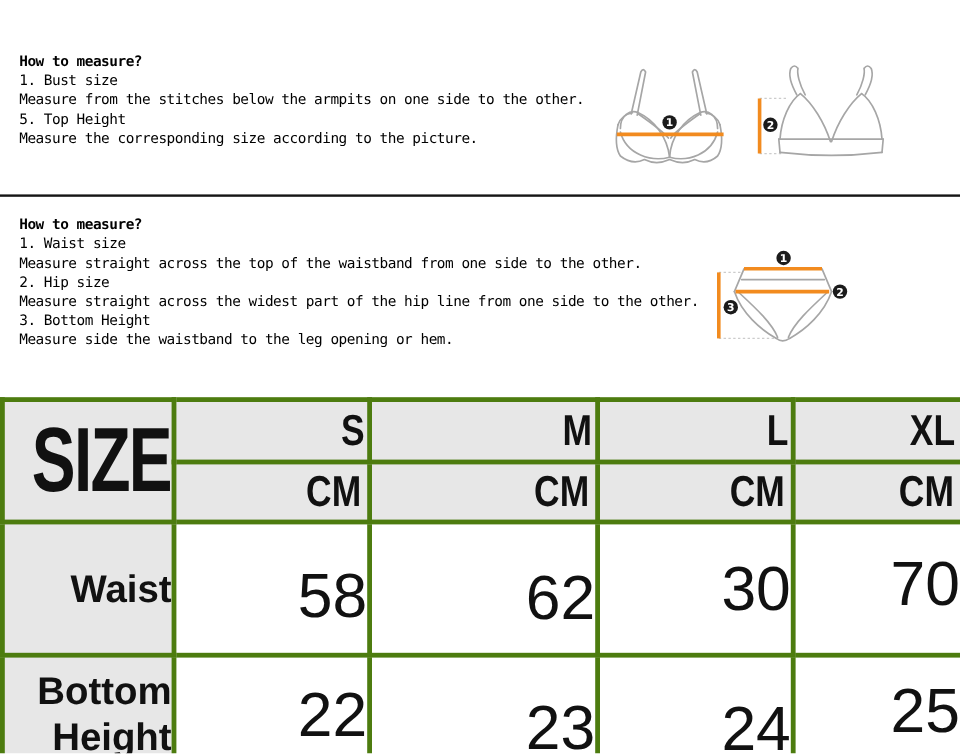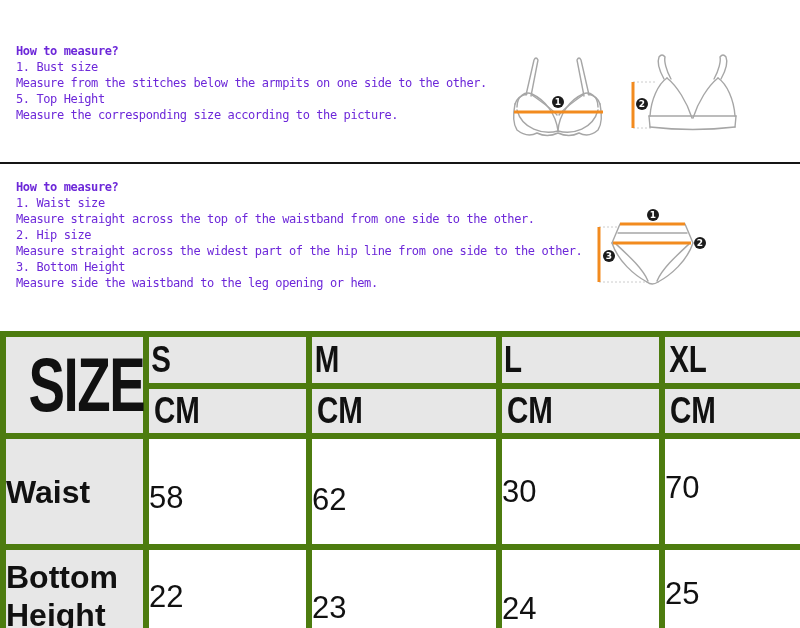--- a/index.html
+++ b/index.html
@@ -4,43 +4,43 @@
 <style>
   html,body{margin:0;padding:0;background:#fff;}
   .canvas{
     position:relative;width:800px;height:628px;background:#ffffff;
     overflow:hidden;font-family:"DejaVu Sans Mono",monospace;
   }
   
   .guide-text{position:absolute;left:16px;}
   .guide-text .gline{
     font-size:12px;line-height:16px;letter-spacing:-0.4px;
-    white-space:nowrap;color:#6d28d9;
+    white-space:nowrap;color:#000000;
   }
   .guide-text .gtitle{font-weight:700;}
   .guide-top-text{top:43px;}
   .guide-bottom-text{top:179px;}
   
   .divider{position:absolute;left:0;top:162px;width:800px;height:2px;background:#151515;}
   
   .illus{position:absolute;}
   .illus-bra{left:505px;top:52px;}
   .illus-top{left:625px;top:52px;}
   .illus-bottom{left:590px;top:205px;}
   
   table.size-table{
     position:absolute;left:0;top:331px;width:800px;height:294px;
     border-collapse:collapse;table-layout:fixed;background:#fff;
   }
   table.size-table td{
-    border:6px solid #4d7c0f;text-align:left;vertical-align:middle;padding:0;
+    border:4px solid #4d7c0f;text-align:right;vertical-align:middle;padding:0;
     font-family:"Liberation Sans","DejaVu Sans",sans-serif;color:#111;
   }
   td.cell-corner,td.cell-head,td.cell-label{background:#e7e7e7;}
-  td.cell-val{background:#ffffff;font-family:"Liberation Serif","DejaVu Serif",serif;font-size:31px;margin-top:45px;}
+  td.cell-val{background:#ffffff;font-family:"Liberation Serif","DejaVu Serif",serif;font-size:52px;margin-top:45px;}
   .size-big{
     display:inline-block;font-weight:700;font-size:76px;line-height:96px;
     letter-spacing:-2px;transform:scaleX(0.72);
   }
   td.cell-head{font-weight:700;font-size:36px;}
   td.cell-head .cond{display:inline-block;transform:scaleX(0.82);}
   td.cell-label{font-weight:700;font-size:32px;line-height:38px;padding:0 4px;}
   
   tr.row-waist  td:nth-child(2){padding-top:13px;}
   tr.row-waist  td:nth-child(3){padding-top:17px;border-radius:29px;}

